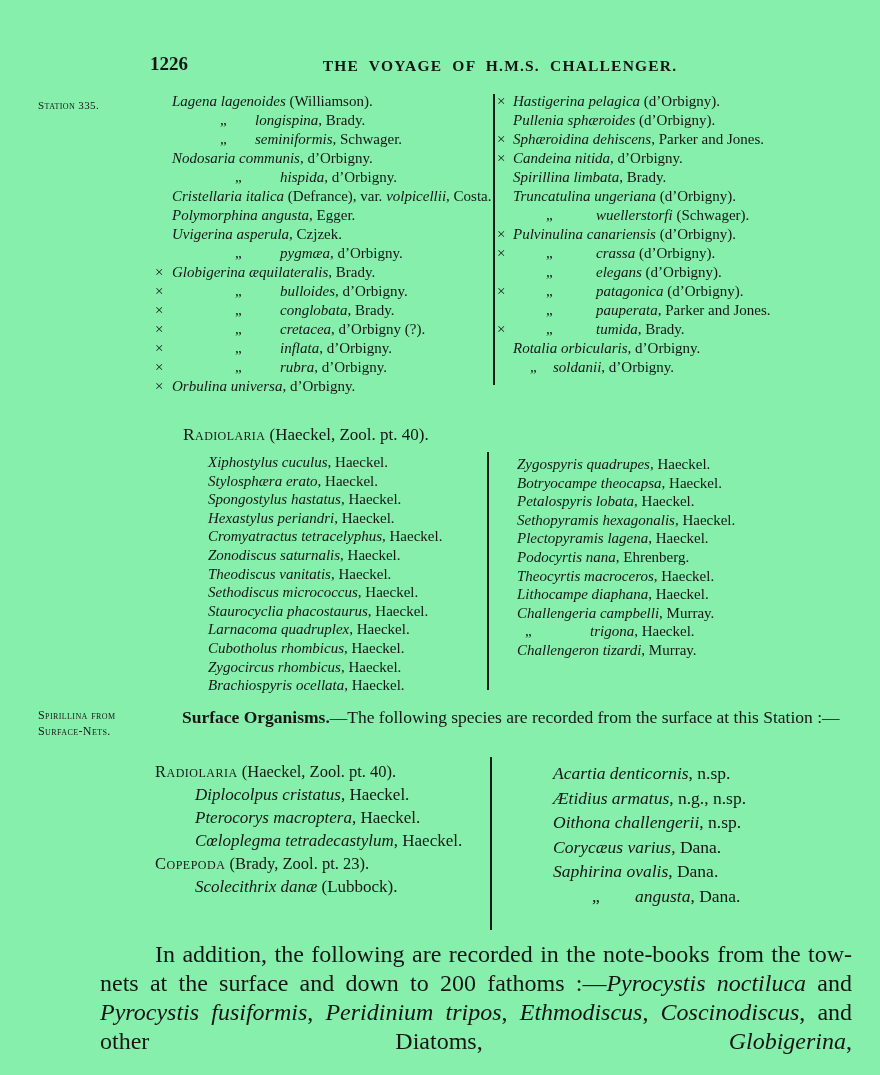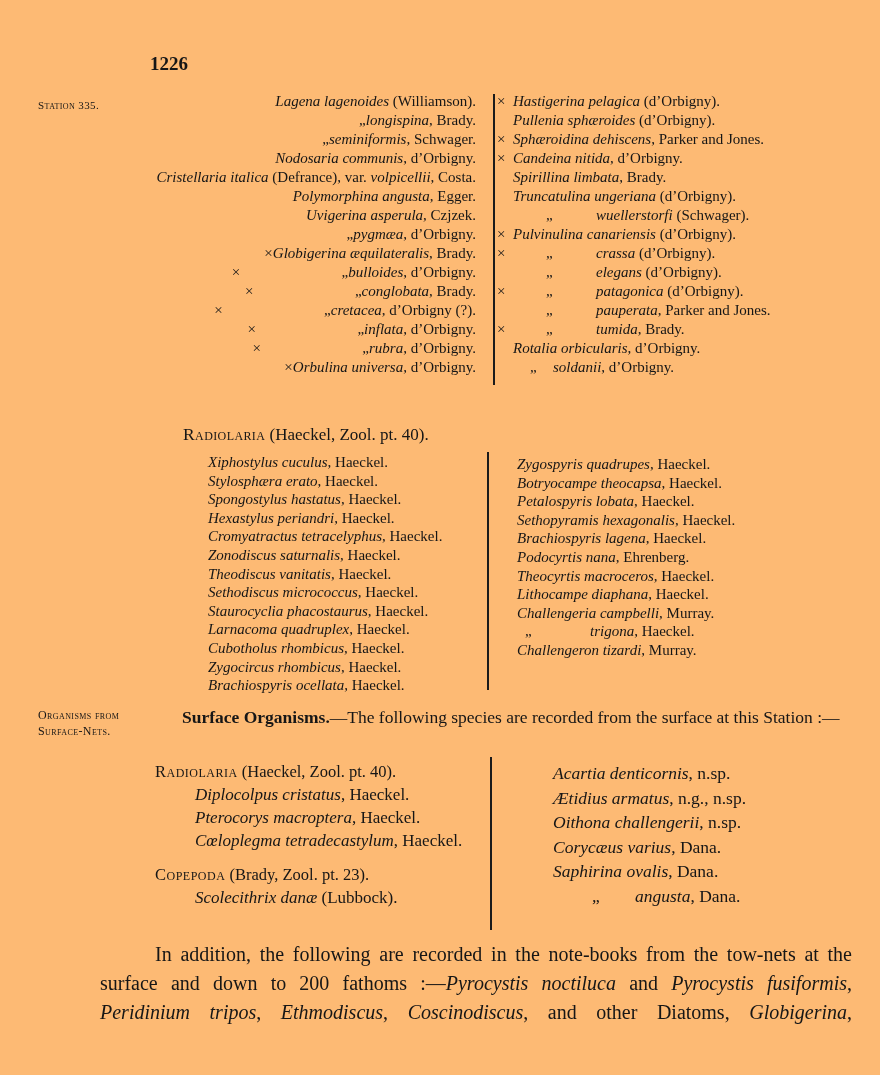--- a/index.html
+++ b/index.html
@@ -1,18 +1,18 @@
 <!DOCTYPE html>
 <html><head>
 <meta charset="utf-8">
 <style>
   html,body{margin:0;padding:0;background:#e8e8e8;}
   .page{
     position:relative;width:880px;height:1075px;margin:0 auto;
-    background:#fdba74;color:#161616;
+    background:#86efac;color:#161616;
     font-family:"Liberation Serif","DejaVu Serif",serif;
     overflow:hidden;
   }
   .abs{position:absolute;}
   .it{font-style:italic;}
   .b{font-weight:bold;}
   .sc{font-variant:small-caps;letter-spacing:.4px;}
 
   
   .page-number{left:150px;top:53px;font-size:19px;font-weight:bold;}
@@ -21,21 +21,21 @@
 
   
   .station-note{left:38px;top:99px;font-size:11px;}
   .surface-note{left:38px;top:707px;font-size:12px;line-height:16px;}
 
   
   .splist{font-size:15px;line-height:19px;white-space:nowrap;}
   .row{height:19px;}
   .mk{display:inline-block;}
   .dt{display:inline-block;}
-  .c-fl-l{left:138px;top:92px;width:338px;text-align:right;}
+  .c-fl-l{left:155px;top:92px;width:338px;}
   .c-fl-r{left:497px;top:92px;width:370px;}
   .c-fl-l .mk{width:17px;}
   .c-fl-r .mk{width:16px;}
   .c-fl-l .d1{margin-left:48px;width:35px;}
   .c-fl-l .d2{margin-left:63px;width:45px;}
   .c-fl-r .d1{margin-left:17px;width:23px;}
   .c-fl-r .d2{margin-left:33px;width:50px;}
 
   .c-rad-l{left:173px;top:453px;width:320px;line-height:18.6px;margin-left:35px;}
   .c-rad-r{left:517px;top:455px;width:350px;line-height:18.6px;}
@@ -51,49 +51,51 @@
   .div2{left:487px;top:452px;height:238px;}
   .div3{left:490px;top:757px;height:173px;}
 
   
   .surface-intro{left:152px;top:703px;width:696px;font-size:17.5px;
     line-height:29px;text-align:justify;text-indent:30px;}
   .c-sur-l{left:155px;top:760px;width:330px;font-size:17px;white-space:nowrap;}
   .g-head{font-size:16.5px;line-height:23px;}
   .g-head .sc{letter-spacing:.5px;}
   .g-items .row{height:23px;padding-left:40px;line-height:23px;}
-  .g-gap{margin-top:11px;}
+  .g-gap{}
   .c-sur-r{left:553px;top:761px;width:300px;font-size:17.5px;
     line-height:24.5px;white-space:nowrap;}
   .c-sur-r .row{height:24.5px;}
   .c-sur-r .d2{margin-left:39px;width:43px;}
 
   
-  .footer-para{left:100px;top:940px;width:752px;font-size:20px;
+  .footer-para{left:100px;top:940px;width:752px;font-size:24px;
     line-height:29px;text-align:justify;text-align-last:justify;
     text-indent:55px;}
 </style>
 </head>
 <body>
 
 <div class="page">
 
   <div class="abs page-number">1226</div>
+  <div class="abs running-title">THE VOYAGE OF H.M.S. CHALLENGER.</div>
 
   <div class="abs station-note sc">Station 335.</div>
   <div class="abs surface-note sc">
-    <div>Organisms from</div>
+    <div>Spirillina from</div>
     <div>Surface-Nets.</div>
   </div>
 
   <div class="abs splist c-fl-l">
       <div class="row"><span class="mk"></span><span class="it">Lagena lagenoides</span><span> (Williamson).</span></div>
       <div class="row"><span class="mk"></span><span class="dt d1">„</span><span class="it">longispina</span><span>, Brady.</span></div>
       <div class="row"><span class="mk"></span><span class="dt d1">„</span><span class="it">seminiformis</span><span>, Schwager.</span></div>
       <div class="row"><span class="mk"></span><span class="it">Nodosaria communis</span><span>, d’Orbigny.</span></div>
+      <div class="row"><span class="mk"></span><span class="dt d2">„</span><span class="it">hispida</span><span>, d’Orbigny.</span></div>
       <div class="row"><span class="mk"></span><span class="it">Cristellaria italica</span><span> (Defrance), var. </span><span class="it">volpicellii</span><span>, Costa.</span></div>
       <div class="row"><span class="mk"></span><span class="it">Polymorphina angusta</span><span>, Egger.</span></div>
       <div class="row"><span class="mk"></span><span class="it">Uvigerina asperula</span><span>, Czjzek.</span></div>
       <div class="row"><span class="mk"></span><span class="dt d2">„</span><span class="it">pygmæa</span><span>, d’Orbigny.</span></div>
       <div class="row"><span class="mk">×</span><span class="it">Globigerina æquilateralis</span><span>, Brady.</span></div>
       <div class="row"><span class="mk">×</span><span class="dt d2">„</span><span class="it">bulloides</span><span>, d’Orbigny.</span></div>
       <div class="row"><span class="mk">×</span><span class="dt d2">„</span><span class="it">conglobata</span><span>, Brady.</span></div>
       <div class="row"><span class="mk">×</span><span class="dt d2">„</span><span class="it">cretacea</span><span>, d’Orbigny (?).</span></div>
       <div class="row"><span class="mk">×</span><span class="dt d2">„</span><span class="it">inflata</span><span>, d’Orbigny.</span></div>
       <div class="row"><span class="mk">×</span><span class="dt d2">„</span><span class="it">rubra</span><span>, d’Orbigny.</span></div>
@@ -136,21 +138,21 @@
       <div class="row"><span class="it">Cubotholus rhombicus</span><span>, Haeckel.</span></div>
       <div class="row"><span class="it">Zygocircus rhombicus</span><span>, Haeckel.</span></div>
       <div class="row"><span class="it">Brachiospyris ocellata</span><span>, Haeckel.</span></div>
     </div>
   <div class="abs vdiv div2"></div>
   <div class="abs splist c-rad-r">
       <div class="row"><span class="it">Zygospyris quadrupes</span><span>, Haeckel.</span></div>
       <div class="row"><span class="it">Botryocampe theocapsa</span><span>, Haeckel.</span></div>
       <div class="row"><span class="it">Petalospyris lobata</span><span>, Haeckel.</span></div>
       <div class="row"><span class="it">Sethopyramis hexagonalis</span><span>, Haeckel.</span></div>
-      <div class="row"><span class="it">Brachiospyris lagena</span><span>, Haeckel.</span></div>
+      <div class="row"><span class="it">Plectopyramis lagena</span><span>, Haeckel.</span></div>
       <div class="row"><span class="it">Podocyrtis nana</span><span>, Ehrenberg.</span></div>
       <div class="row"><span class="it">Theocyrtis macroceros</span><span>, Haeckel.</span></div>
       <div class="row"><span class="it">Lithocampe diaphana</span><span>, Haeckel.</span></div>
       <div class="row"><span class="it">Challengeria campbelli</span><span>, Murray.</span></div>
       <div class="row"><span class="dt d2">„</span><span class="it">trigona</span><span>, Haeckel.</span></div>
       <div class="row"><span class="it">Challengeron tizardi</span><span>, Murray.</span></div>
     </div>
 
   <div class="abs surface-intro">
     <span class="b">Surface Organisms.</span><span>—The following species are recorded from the surface at this Station :—</span>

